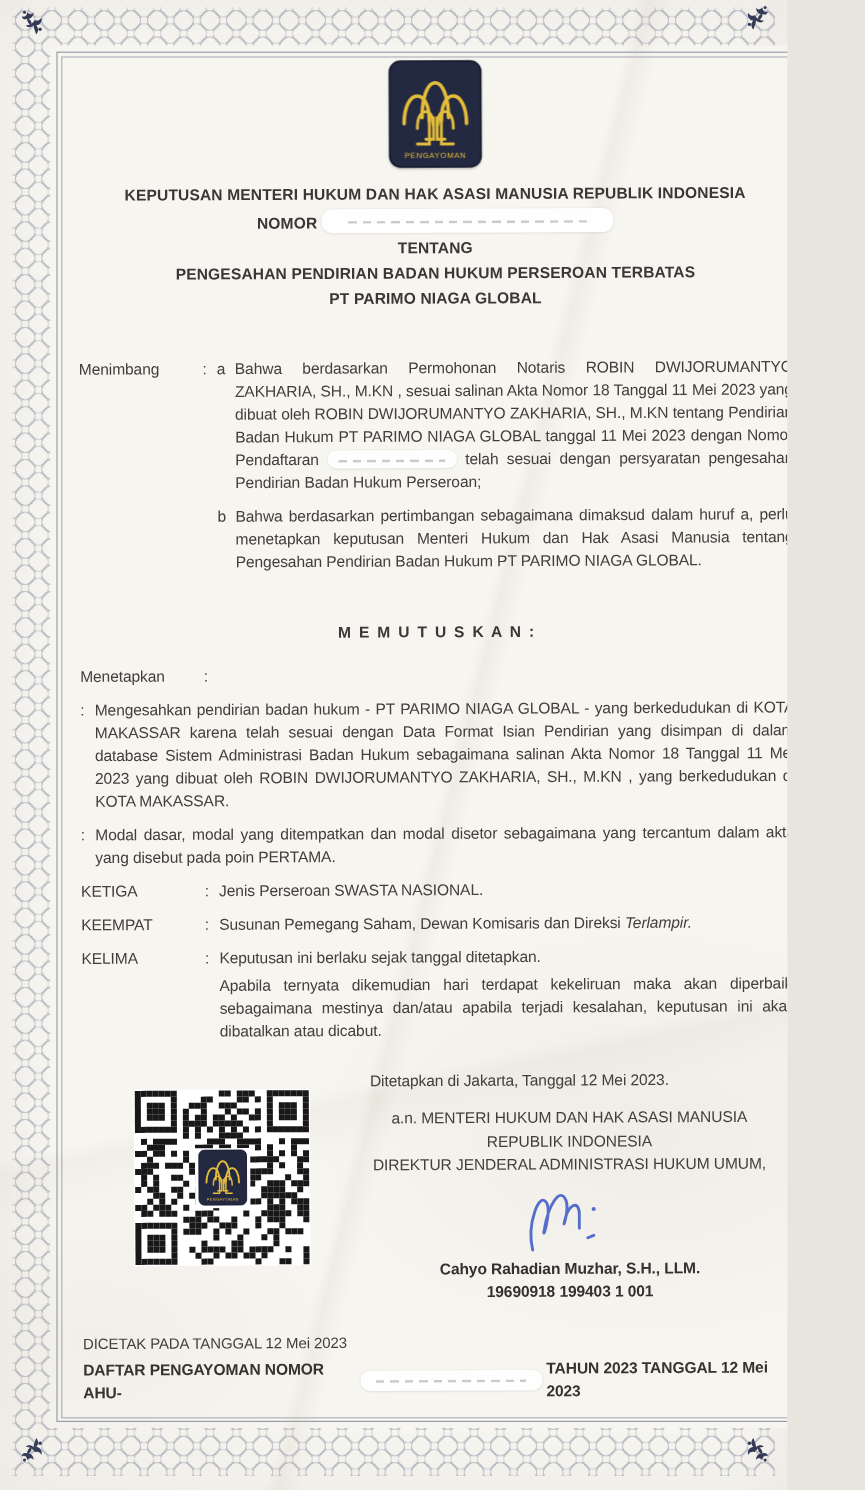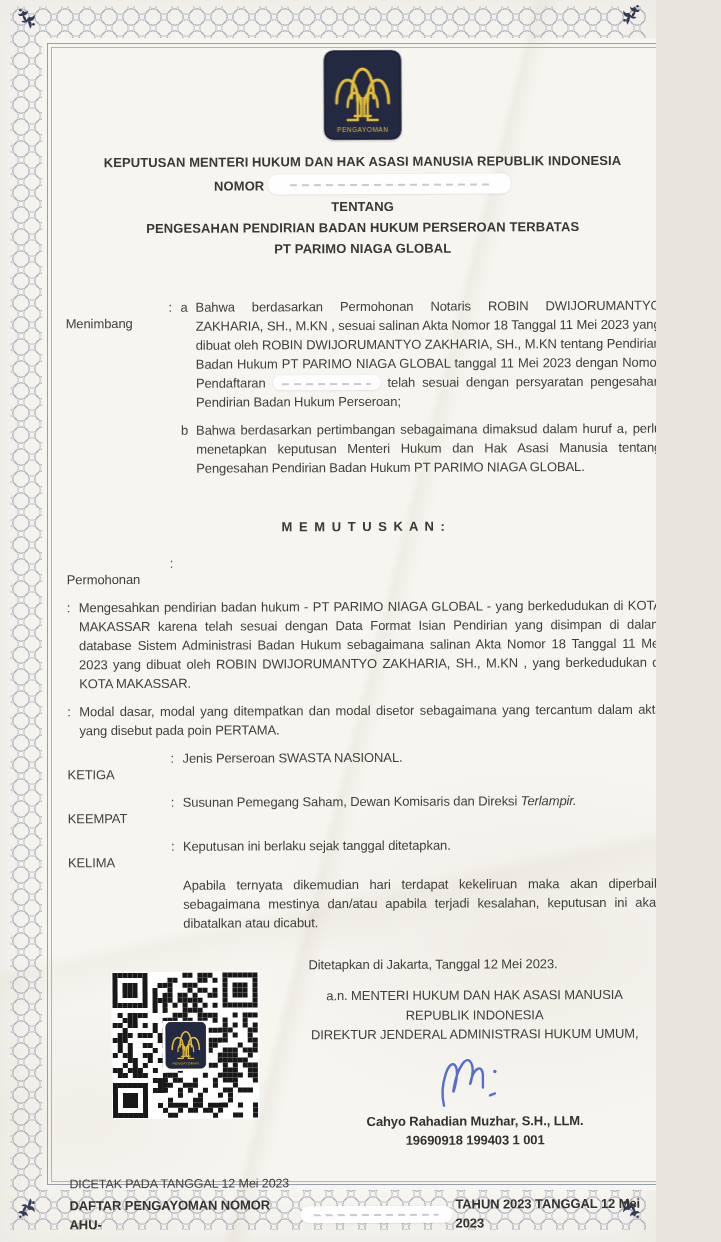--- a/index.html
+++ b/index.html
@@ -65,21 +65,21 @@
   }
   .redact::after{
     content:"";position:absolute;left:9%;right:9%;top:50%;height:2px;
     background:repeating-linear-gradient(90deg, rgba(140,140,146,.45) 0 7px, transparent 7px 12px);
   }
   .redact.r-nomor{width:243px;height:20px;}
   .redact.r-reg{width:108px;height:15px;vertical-align:-3px;}
   .redact.r-daftar{width:158px;height:17px;vertical-align:-4px;margin:0 3px;}
 
   .row{display:flex;margin-bottom:9px;}
-  .lbl{width:103px;flex:none;margin-top:16px;}
+  .lbl{width:103px;flex:none;}
   .colon{width:12px;flex:none;}
   .marker{width:15px;flex:none;}
   .txt{flex:1;text-align:justify;}
   .sec-gap{margin-top:39px;}
   .memutuskan{
     text-align:center;font-weight:bold;letter-spacing:1.5px;color:#3a3836;
     margin-top:40px;margin-bottom:17px;
   }
   .cont-par{margin-top:-5px;}
   i{font-style:italic;}
@@ -190,21 +190,21 @@
     <div class="row">
       <div class="lbl"></div>
       <div class="colon"></div>
       <div class="marker">b</div>
       <div class="txt">Bahwa berdasarkan pertimbangan sebagaimana dimaksud dalam huruf a, perlu menetapkan keputusan Menteri Hukum dan Hak Asasi Manusia tentang Pengesahan Pendirian Badan Hukum PT PARIMO NIAGA GLOBAL.</div>
     </div>
 
     <div class="memutuskan">M E M U T U S K A N :</div>
 
     <div class="row">
-      <div class="lbl">Permohonan</div>
+      <div class="lbl">Menetapkan</div>
       <div class="colon">:</div>
       <div class="txt"></div>
     </div>
     <div class="row">
       <div class="colon">:</div>
       <div class="txt">Mengesahkan pendirian badan hukum - PT PARIMO NIAGA GLOBAL - yang berkedudukan di KOTA MAKASSAR karena telah sesuai dengan Data Format Isian Pendirian yang disimpan di dalam database Sistem Administrasi Badan Hukum sebagaimana salinan Akta Nomor 18 Tanggal 11 Mei 2023 yang dibuat oleh ROBIN DWIJORUMANTYO ZAKHARIA, SH., M.KN , yang berkedudukan di KOTA MAKASSAR.</div>
     </div>
     <div class="row">
       <div class="colon">:</div>
       <div class="txt">Modal dasar, modal yang ditempatkan dan modal disetor sebagaimana yang tercantum dalam akta yang disebut pada poin PERTAMA.</div>

